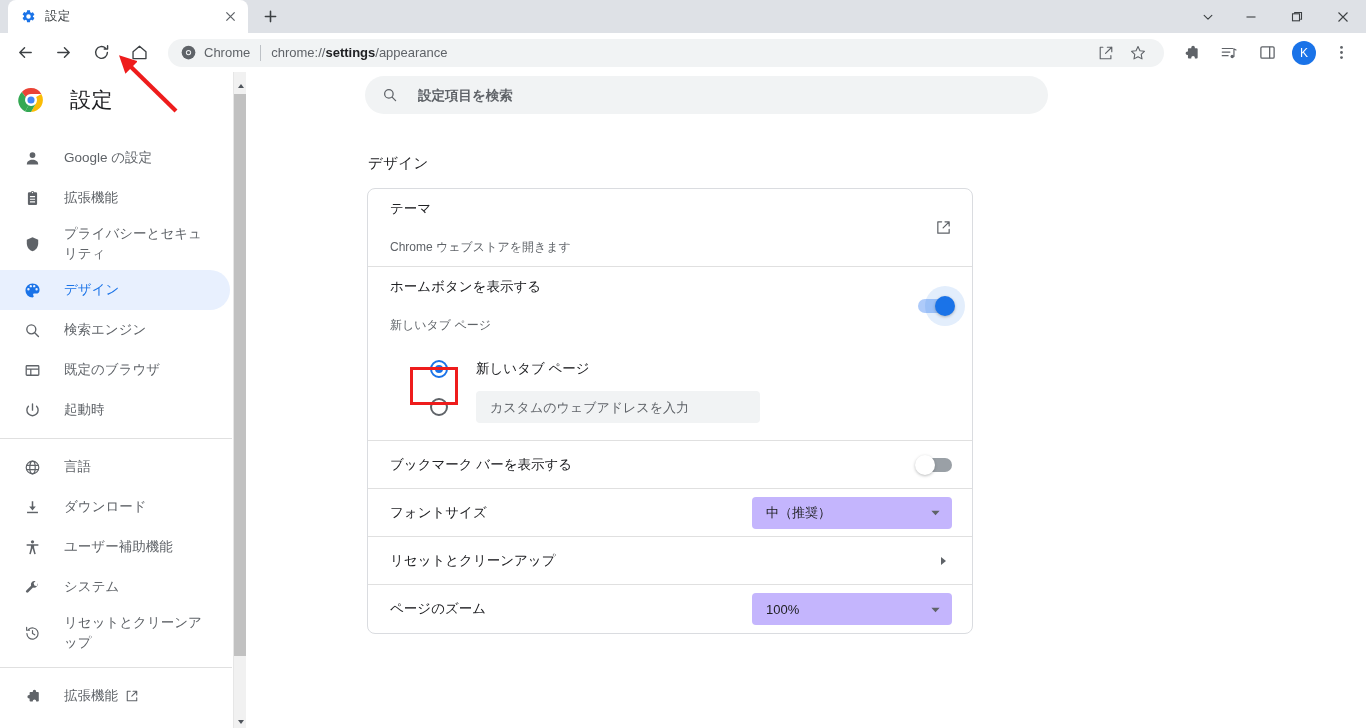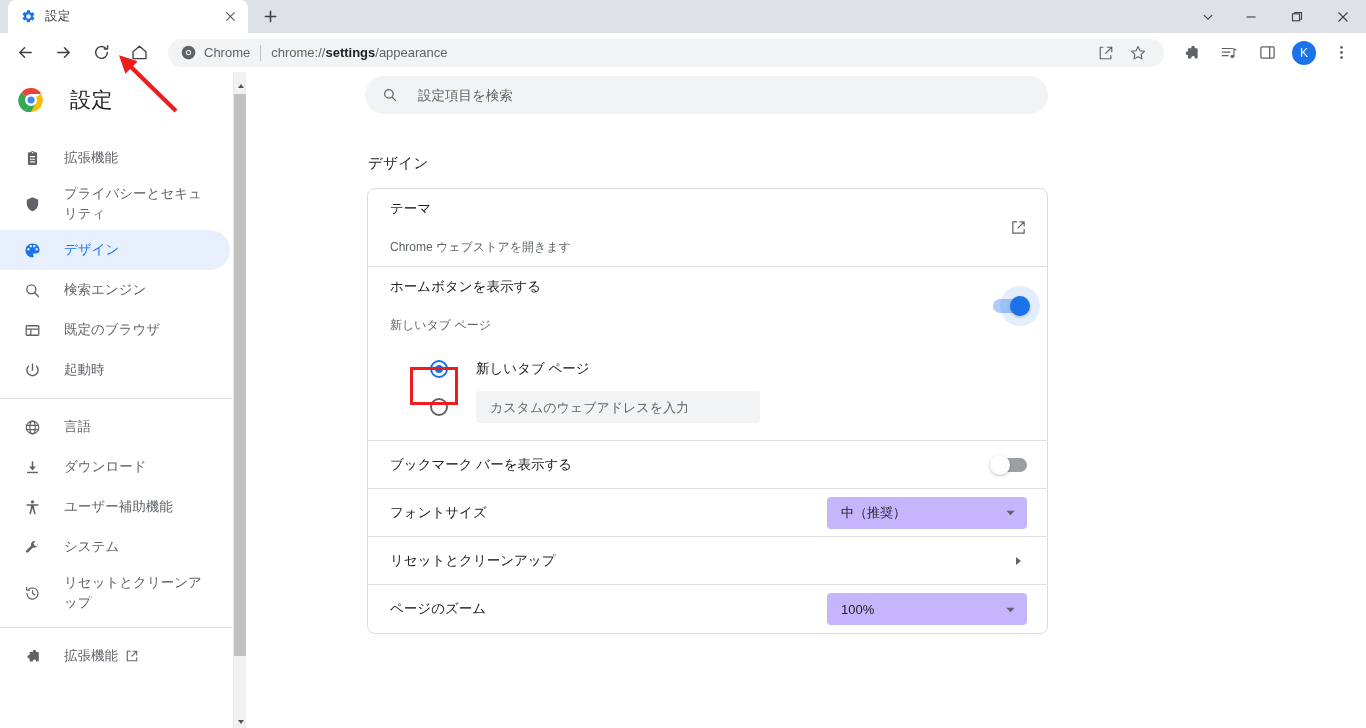--- a/index.html
+++ b/index.html
@@ -265,35 +265,36 @@
     margin-right: 17px;
     color: #5f6368;
     display: flex; align-items: center; justify-content: center;
   }
   .search-bar .sb-input {
     border: none; outline: none; background: transparent;
     font-size: 13.5px;
     color: #7f1d1d;
     font-family: inherit;
     width: 100%;
+    font-weight: bold;
   }
   .search-bar .sb-input::placeholder { color: #5f6368; }
 
   .section-title {
     position: absolute;
     left: 122px; top: 82px;
     font-size: 14.5px;
     color: #202124;
     letter-spacing: .3px;
   }
 
   .card {
     position: absolute;
     left: 121px; top: 116px;
-    width: 681px;
+    width: 606px;
     background: #fff;
     border: 1px solid #dadce0;
     border-radius: 8px;
     overflow: hidden;
   }
   .row {
     display: flex;
     align-items: center;
     padding: 0 20px 0 22px;
     min-height: 48px;
@@ -582,20 +583,29 @@
         </span>
         <span class="brand-title">設定</span>
       </div>
 
       <div class="nav">
 
         <div class="nav-group">
           <div class="nav-item">
             <span class="ni-icon">
               <svg width="17" height="17" viewBox="0 0 20 20" fill="currentColor">
+                <circle cx="10" cy="6" r="3.4"></circle>
+                  <path d="M3.3 17c0-3.5 3-5.4 6.7-5.4s6.7 1.9 6.7 5.4z"></path>
+              </svg>
+            </span>
+            <span class="ni-label">Google の設定</span>
+          </div>
+          <div class="nav-item">
+            <span class="ni-icon">
+              <svg width="17" height="17" viewBox="0 0 20 20" fill="currentColor">
                 <path d="M14 2.6h-2.1a2 2 0 0 0-3.8 0H6a1.4 1.4 0 0 0-1.4 1.4v12.1A1.4 1.4 0 0 0 6 17.5h8a1.4 1.4 0 0 0 1.4-1.4V4A1.4 1.4 0 0 0 14 2.6zM10 2.2a.8.8 0 1 1 0 1.6.8.8 0 0 1 0-1.6zm3 12.4H7v-1.4h6zm0-3H7v-1.4h6zm0-3H7V7.2h6z"></path>
               </svg>
             </span>
             <span class="ni-label">拡張機能</span>
           </div>
           <div class="nav-item">
             <span class="ni-icon">
               <svg width="17" height="17" viewBox="0 0 20 20" fill="currentColor">
                 <path d="M10 1.6 3.3 4.4v4.3c0 4.2 2.9 8.1 6.7 9.1 3.8-1 6.7-4.9 6.7-9.1V4.4z"></path>
               </svg>

